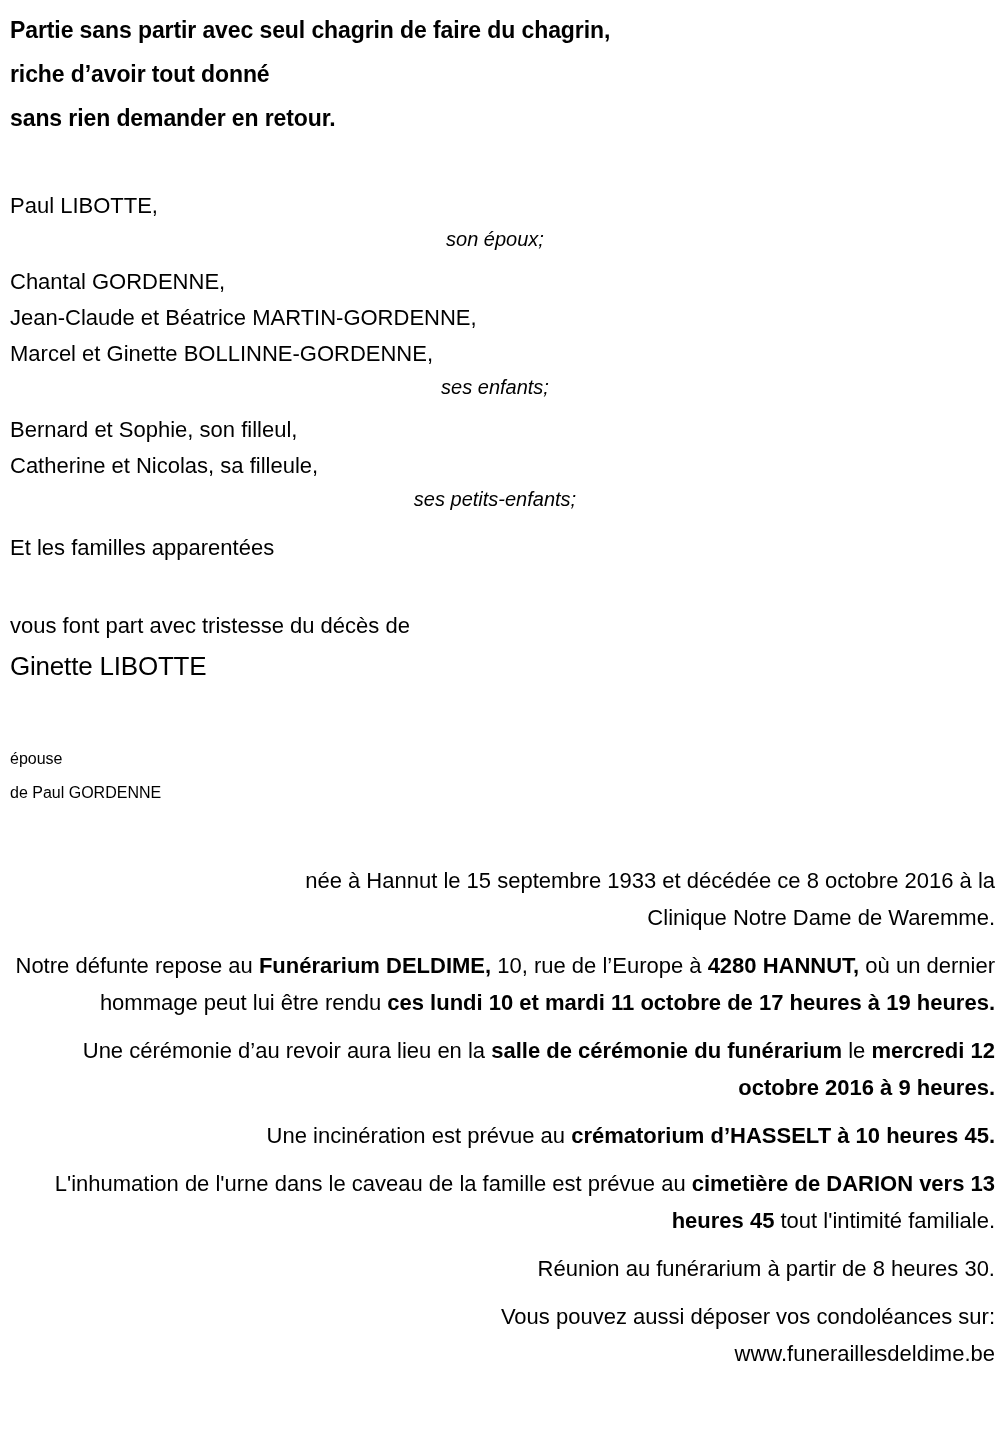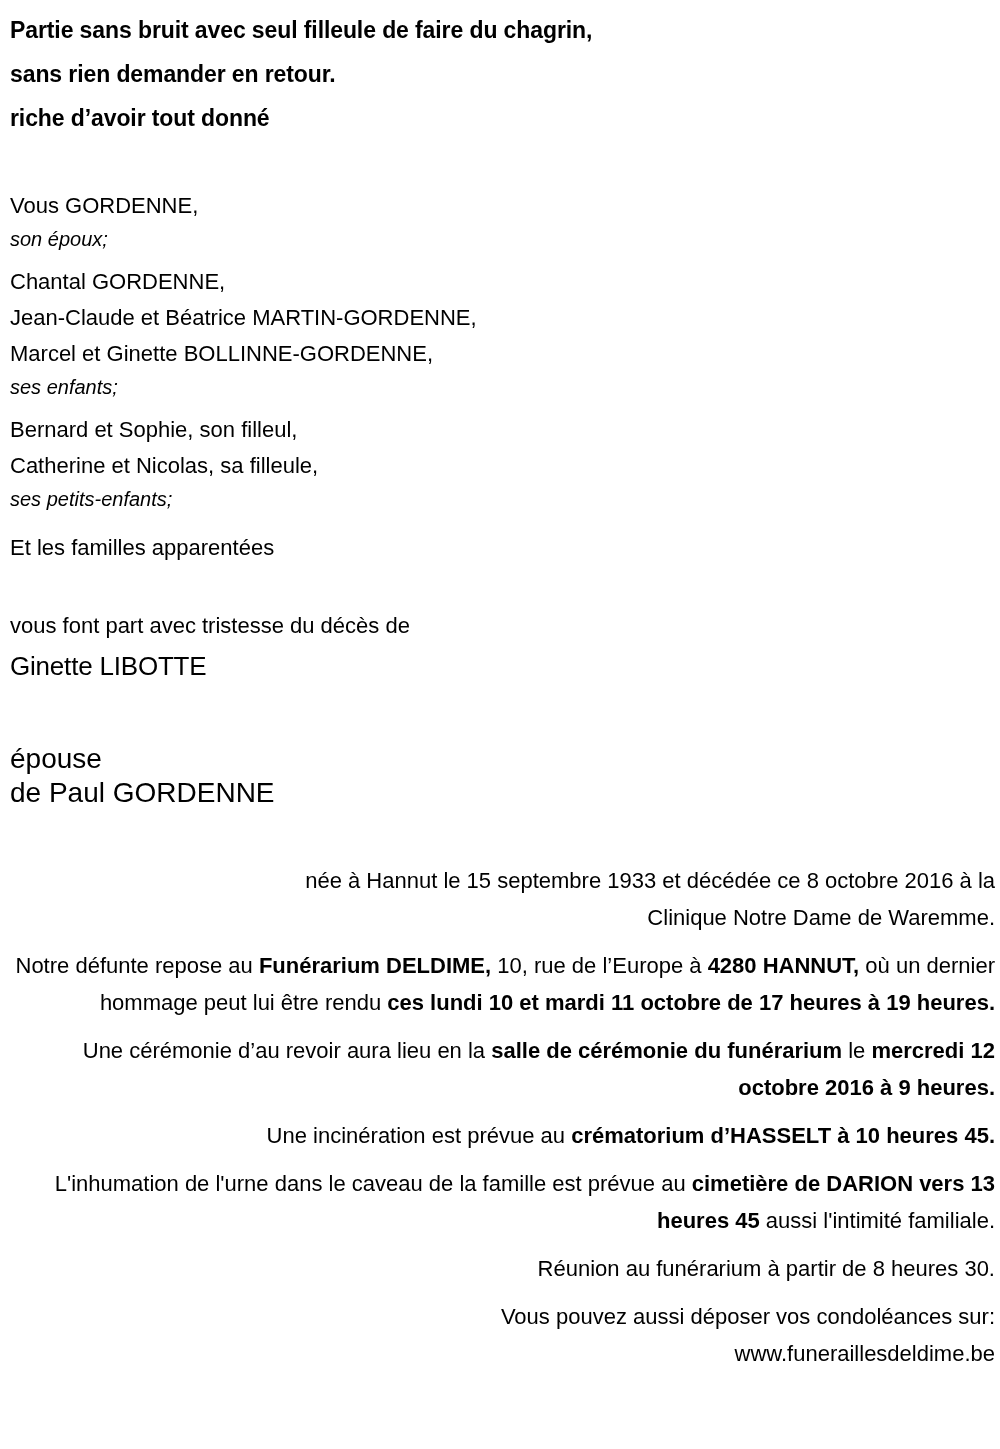--- a/index.html
+++ b/index.html
@@ -51,21 +51,21 @@
   .fam-name {
     font-size: 22px;
     line-height: 36px;
     font-weight: normal;
     white-space: nowrap;
   }
   .fam-relation {
     font-size: 20px;
     font-style: italic;
     line-height: 30px;
-    text-align: left;
+    text-align: center;
     padding-right: 10px;
     white-space: nowrap;
   }
   .spacer-10 { height: 10px; }
   .spacer-16 { height: 16px; }
 
   
   .announce {
     position: absolute;
     left: 10px;
@@ -89,21 +89,21 @@
   }
 
   
   .spouse {
     position: absolute;
     left: 10px;
     top: 742px;
     width: 900px;
   }
   .spouse-line {
-    font-size: 28px;
+    font-size: 16px;
     line-height: 34px;
     white-space: nowrap;
   }
 
   
   .body-block {
     position: absolute;
     left: 10px;
     top: 862px;
     width: 985px;
@@ -116,29 +116,29 @@
   }
   .para b { font-weight: bold; }
   .nowrap-p { white-space: nowrap; }
 </style>
 </head>
 <body>
 
 <div class="page">
 
   <div class="poem">
-    <div class="poem-line">Partie sans bruit avec seul filleule de faire du chagrin,</div>
+    <div class="poem-line">Partie sans partir avec seul chagrin de faire du chagrin,</div>
+    <div class="poem-line">riche d’avoir tout donné</div>
     <div class="poem-line">sans rien demander en retour.</div>
-    <div class="poem-line">riche d’avoir tout donné</div>
   </div>
 
   <div class="family">
 
     <div class="fam-group">
-      <div class="fam-name">Vous GORDENNE,</div>
+      <div class="fam-name">Paul LIBOTTE,</div>
       <div class="fam-relation">son époux;</div>
     </div>
 
     <div class="spacer-10"></div>
 
     <div class="fam-group">
       <div class="fam-name">Chantal GORDENNE,</div>
       <div class="fam-name">Jean-Claude et Béatrice MARTIN-GORDENNE,</div>
       <div class="fam-name">Marcel et Ginette BOLLINNE-GORDENNE,</div>
       <div class="fam-relation">ses enfants;</div>
@@ -172,21 +172,21 @@
   <div class="body-block">
 
     <p class="para"><span>née à Hannut le 15 septembre 1933 et décédée ce 8 octobre 2016 à la</span><br><span>Clinique Notre Dame de Waremme.</span></p>
 
     <p class="para"><span>Notre défunte repose au </span><b>Funérarium DELDIME,</b><span> 10, rue de l’Europe à </span><b>4280 HANNUT,</b><span> où un dernier hommage peut lui être rendu </span><b>ces lundi 10 et mardi 11 octobre de 17 heures à 19 heures.</b></p>
 
     <p class="para"><span>Une cérémonie d’au revoir aura lieu en la </span><b>salle de cérémonie du funérarium</b><span> le </span><b>mercredi 12 octobre 2016 à 9 heures.</b></p>
 
     <p class="para nowrap-p"><span>Une incinération est prévue au </span><b>crématorium d’HASSELT à 10 heures 45.</b></p>
 
-    <p class="para"><span>L'inhumation de l'urne dans le caveau de la famille est prévue au </span><b>cimetière de DARION vers 13 heures 45</b><span> aussi l'intimité familiale.</span></p>
+    <p class="para"><span>L'inhumation de l'urne dans le caveau de la famille est prévue au </span><b>cimetière de DARION vers 13 heures 45</b><span> tout l'intimité familiale.</span></p>
 
     <p class="para">Réunion au funérarium à partir de 8 heures 30.</p>
 
     <p class="para"><span>Vous pouvez aussi déposer vos condoléances sur:</span><br><span>www.funeraillesdeldime.be</span></p>
 
   </div>
 
 </div>
 
 </body></html>

